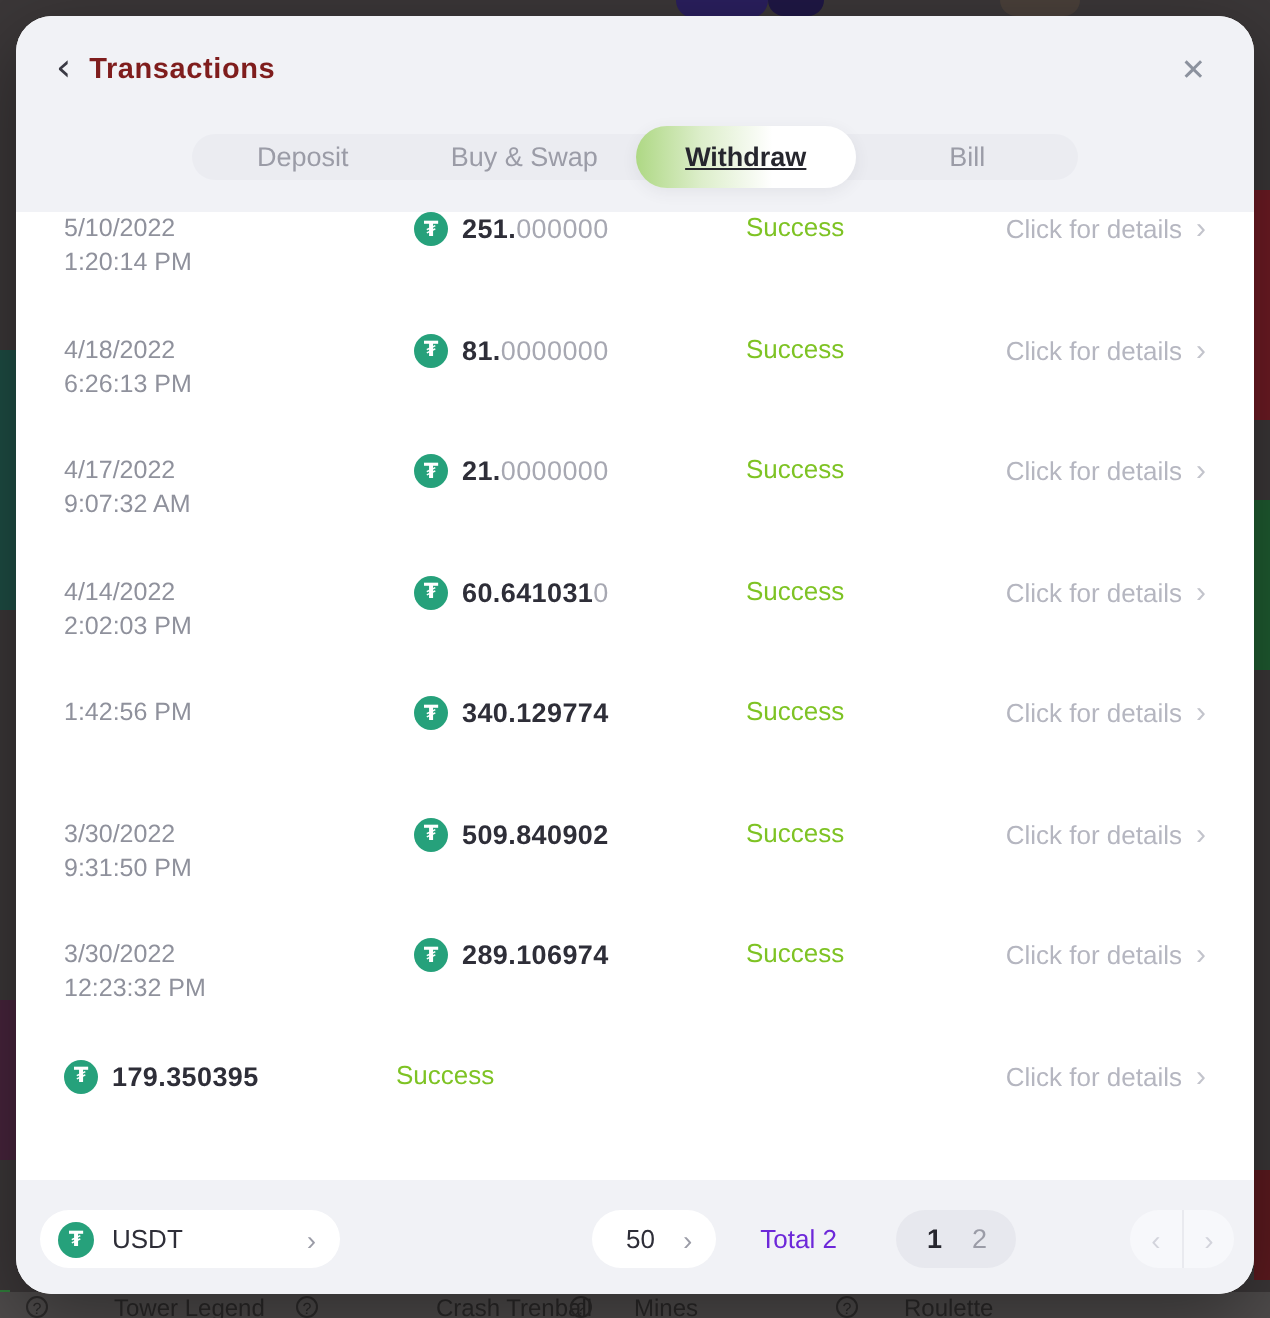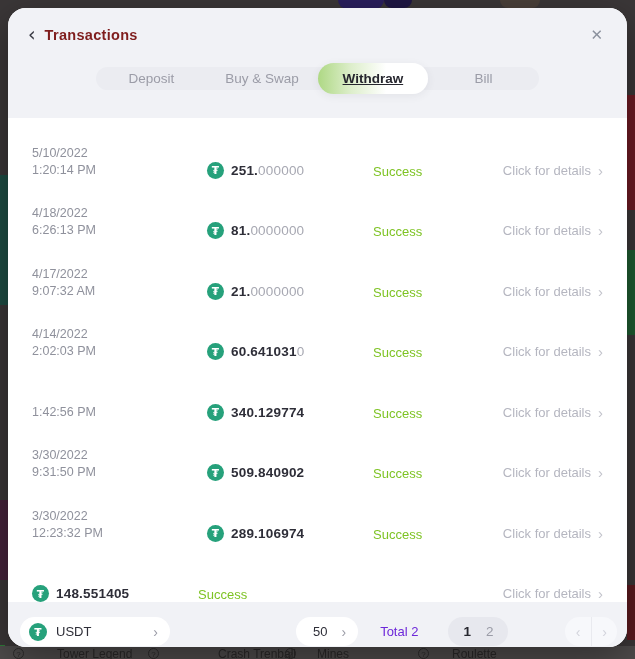--- a/index.html
+++ b/index.html
@@ -41,37 +41,37 @@
   .modal-top{background:#f1f2f6;padding:14px 16px 12px;}
   .modal-header{display:flex;align-items:center;height:26px;}
   .back-btn{
     color:#3a3a44;font-size:19px;line-height:20px;margin:0 9px 2px 4px;cursor:pointer;
     font-family:"DejaVu Sans",sans-serif;
   }
   .modal-title{font-weight:bold;font-size:14.5px;color:#7f1d1d;letter-spacing:.3px;}
   .close-btn{margin-left:auto;color:#8c929e;font-size:15px;margin-right:8px;cursor:pointer;}
 
   .tabs{
-    margin:19px auto 16px;width:443px;height:23px;background:#ebecf1;border-radius:12px;
+    margin:19px auto 4px;width:443px;height:23px;background:#ebecf1;border-radius:12px;
     display:flex;align-items:center;
   }
   .tab{
     flex:1;height:31px;display:flex;align-items:center;justify-content:center;
     color:#9b9ca7;font-size:13.5px;border-radius:16px;cursor:pointer;white-space:nowrap;
   }
   .tab.active{
     background:linear-gradient(90deg,var(--tab-grad) 0%,#ddeecb 30%,#ffffff 62%);
     color:#26262e;font-weight:bold;
     box-shadow:0 2px 8px rgba(60,60,80,.08);
     text-decoration:underline;
   }
 
   
   .list{flex:1;background:#ffffff;padding:0 24px;}
-  .row{height:60.5px;display:flex;align-items:flex-end;}
+  .row{height:60.5px;display:flex;align-items:flex-start;}
   .col-date{width:175px;color:#8f919c;font-size:12.5px;line-height:17px;}
   .col-amount{width:166px;display:flex;align-items:center;font-size:13.5px;}
   .tether-badge{
     width:17px;height:17px;border-radius:50%;background:var(--tether);color:#fff;
     display:inline-flex;align-items:center;justify-content:center;
     font-size:10.5px;font-weight:bold;margin-right:7px;flex:none;
     font-family:"DejaVu Sans",sans-serif;
   }
   .amt-bold{font-weight:bold;color:#2e2e38;letter-spacing:.2px;}
   .amt-gray{color:#a7a8b2;letter-spacing:.2px;}
@@ -263,21 +263,21 @@
     <div class="col-status">Success</div>
     <div class="col-details">
       <span>Click for details</span>
       <span class="chev">›</span>
     </div>
   </div>
 
   <div class="row">
     <div class="col-amount">
       <span class="tether-badge">₮</span>
-      <span class="amt-bold">148.551405</span>
+      <span class="amt-bold">179.350395</span>
           <span class="amt-gray"></span>
     </div>
     <div class="col-status">Success</div>
     <div class="col-details">
       <span>Click for details</span>
       <span class="chev">›</span>
     </div>
   </div>
 </div>
 

